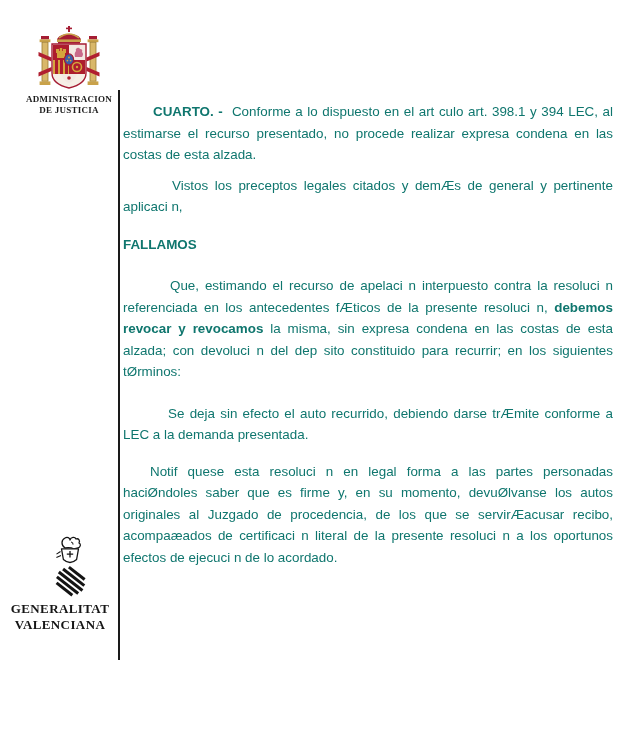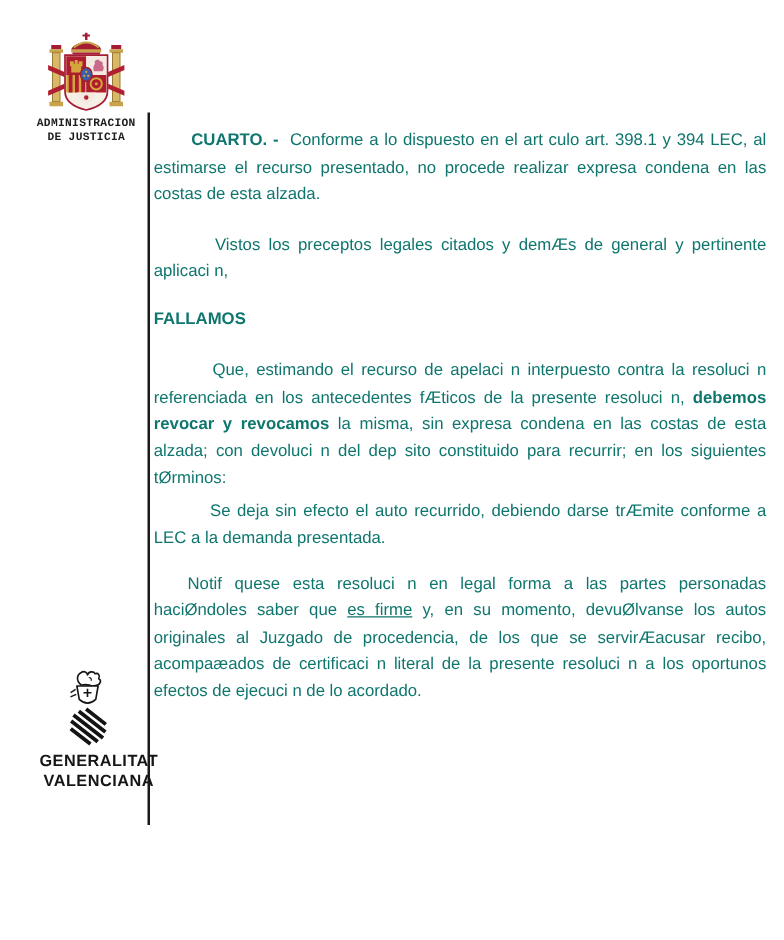--- a/index.html
+++ b/index.html
@@ -23,45 +23,46 @@
     top: 26px;
     width: 64px;
     height: 66px;
   }
   .ministry-name {
     position: absolute;
     left: 14px;
     top: 94px;
     width: 110px;
     text-align: center;
-    font-family: Liberation Mono, monospace;
+    font-family: Liberation Serif, serif;
     font-size: 9px;
     line-height: 11px;
     letter-spacing: 0.25px;
     color: #1d1d1d;
     font-weight: 600;
   }
   .gva-emblem {
     position: absolute;
     left: 47px;
     top: 536px;
     width: 46px;
     height: 64px;
   }
   .gva-name {
     position: absolute;
-    left: 21px;
+    left: 2px;
     top: 601px;
     width: 116px;
     text-align: center;
     font-size: 13px;
     line-height: 15.5px;
     letter-spacing: 0.4px;
     color: #161616;
     font-weight: 600;
+    font-family: Liberation Serif, serif;
   }
   .vertical-divider {
     position: absolute;
     left: 118px;
     top: 90px;
     width: 2px;
     height: 570px;
     background: #1a1a1a;
   }
   
@@ -71,21 +72,21 @@
     top: 94px;
     width: 490px;
     font-size: 13.4px;
     line-height: 21.5px;
     color: #0f766e;
   }
   .doc-body p { margin: 0; }
   .body-para { text-align: justify; }
   .heading { font-weight: bold; }
   .seg-bold { font-weight: bold; }
-  .seg-underline { text-decoration: underline; }
+  .seg-underline { }
 </style>
 </head>
 <body>
 
 <div class="page">
 
   <div class="coat-of-arms">
     <svg width="64" height="66" viewBox="0 0 64 66" xmlns="http://www.w3.org/2000/svg">
 
       <rect x="31" y="0" width="2" height="6" fill="#a51d34"></rect>
@@ -142,24 +143,24 @@
 
   <div class="ministry-name">
     <div>ADMINISTRACION</div>
     <div>DE JUSTICIA</div>
   </div>
 
   <div class="vertical-divider"></div>
 
   <div class="doc-body">
       <p class="body-para" style="margin-top: 7px; text-indent: 30px;"><span class="seg-bold">CUARTO. -</span><span class="seg-normal">&nbsp; Conforme a lo dispuesto en el art culo art. 398.1 y 394 LEC, al estimarse el recurso presentado, no procede realizar expresa condena en las costas de esta alzada.</span></p>
-      <p class="body-para" style="margin-top: 19px; text-indent: 49px;"><span class="seg-normal">Vistos los preceptos legales citados y demÆs de general y pertinente aplicaci n,</span></p>
+      <p class="body-para" style="margin-top: 9px; text-indent: 49px;"><span class="seg-normal">Vistos los preceptos legales citados y demÆs de general y pertinente aplicaci n,</span></p>
       <p class="heading" style="margin-top: 16px;"><span class="seg-bold">FALLAMOS</span></p>
       <p class="body-para" style="margin-top: 20px; text-indent: 47px;"><span class="seg-normal">Que, estimando el recurso de apelaci n interpuesto contra la resoluci n referenciada en los antecedentes fÆticos de la presente resoluci n, </span><span class="seg-bold">debemos revocar y revocamos</span><span class="seg-normal"> la misma, sin expresa condena en las costas de esta alzada; con devoluci n del dep sito constituido para recurrir; en los siguientes tØrminos:</span></p>
-      <p class="body-para" style="margin-top: 5px; text-indent: 45px;"><span class="seg-normal">Se deja sin efecto el auto recurrido, debiendo darse trÆmite conforme a LEC a la demanda presentada.</span></p>
+      <p class="body-para" style="margin-top: 20px; text-indent: 45px;"><span class="seg-normal">Se deja sin efecto el auto recurrido, debiendo darse trÆmite conforme a LEC a la demanda presentada.</span></p>
       <p class="body-para" style="margin-top: 15px; text-indent: 27px;"><span class="seg-normal">Notif quese esta resoluci n en legal forma a las partes personadas haciØndoles saber que </span><span class="seg-underline">es firme</span><span class="seg-normal"> y, en su momento, devuØlvanse los autos originales al Juzgado de procedencia, de los que se servirÆacusar recibo, acompaæados de certificaci n literal de la presente resoluci n a los oportunos efectos de ejecuci n de lo acordado.</span></p>
     </div>
 
   <div class="gva-emblem">
     <svg width="46" height="64" viewBox="0 0 46 64" xmlns="http://www.w3.org/2000/svg">
       <g fill="#ffffff" stroke="#141414" stroke-width="1.3" stroke-linejoin="round">
 
         <path d="M18,12 C14,9 14,4 18,2 C20,0.6 23,1.6 23,4 C24,0.8 28,0.8 29,3 C31.4,2 33.4,4.4 32,7 C34.4,8 33.4,11.4 31,12 L27,13 C24,11.4 21,11.4 18,12 Z"></path>
 
         <path d="M14.5,12.8 L31.5,12.8 L29.6,23.5 Q23,29.5 16.4,23.5 Z"></path>

